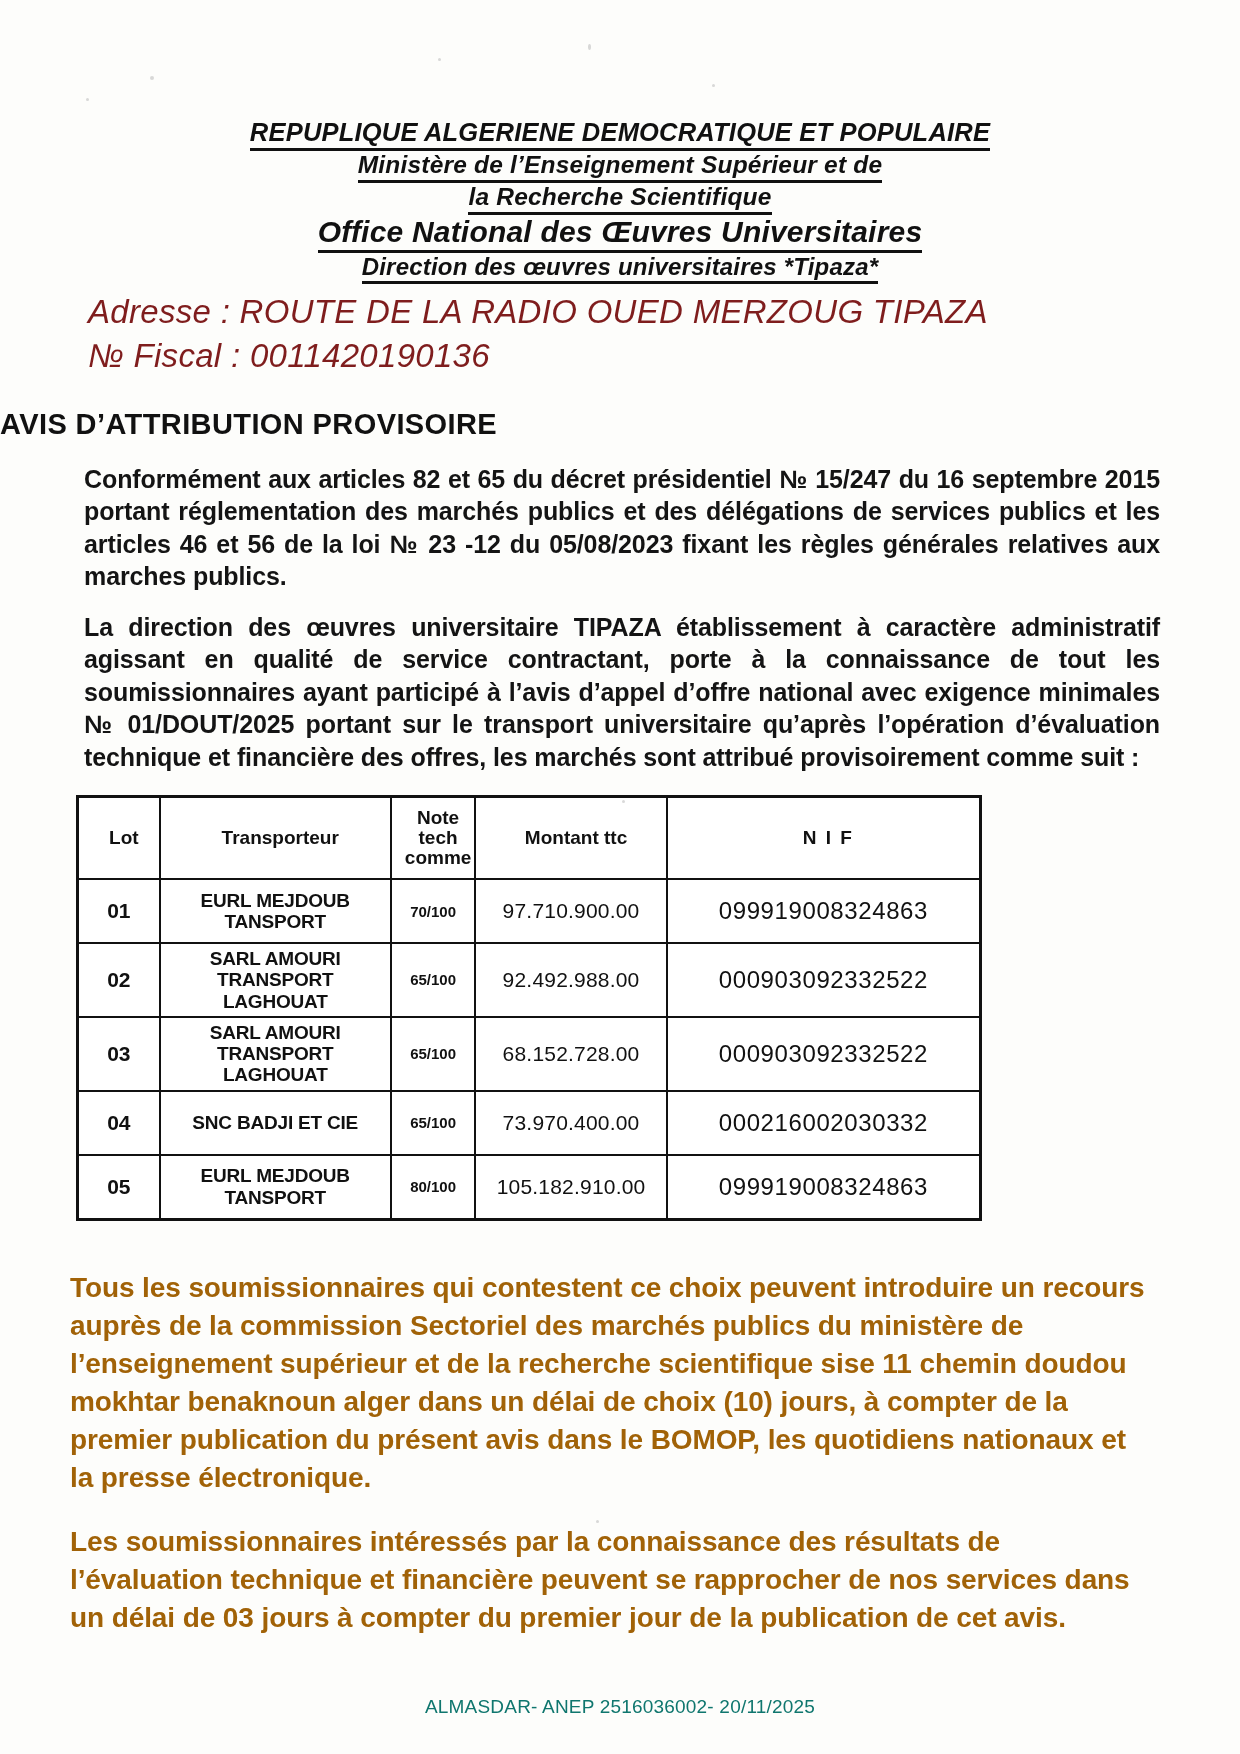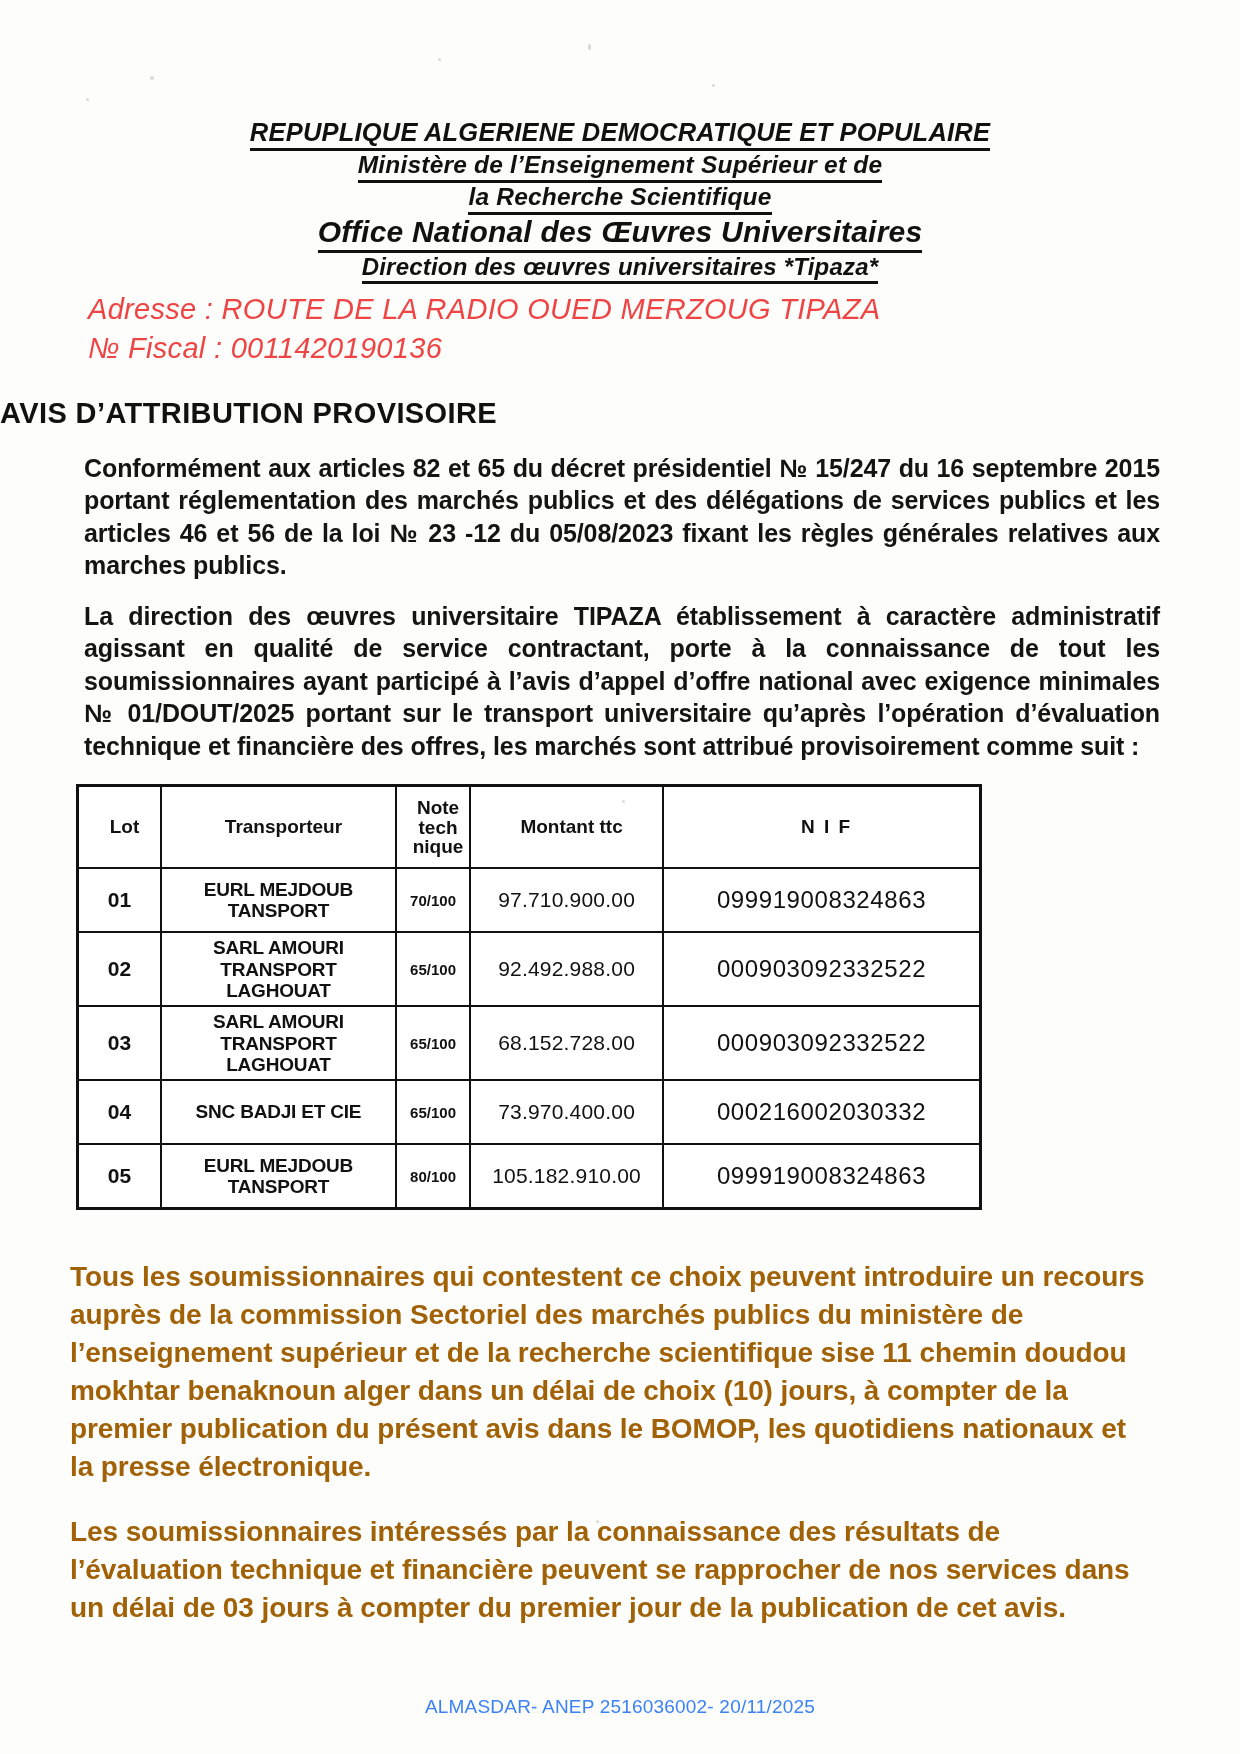--- a/index.html
+++ b/index.html
@@ -58,24 +58,24 @@
   .h4 { font-size: 30px; }
   .h5 { font-size: 24px; }
 
   .addr-block {
     margin-top: 6px;
     padding-left: 88px;
     text-align: left;
   }
   .addr-line {
     font-style: italic;
-    font-size: 29px;
+    font-size: 33px;
     line-height: 1.32;
     letter-spacing: .3px;
-    color: #ef4444;
+    color: #7f1d1d;
   }
 
   
   .doc-title {
     text-align: left;
     font-size: 29px;
     font-weight: bold;
     letter-spacing: .4px;
     margin-top: 30px;
     margin-bottom: 22px;
@@ -172,21 +172,21 @@
   }
 
   
   .footer {
     position: absolute;
     left: 0;
     right: 0;
     bottom: 36px;
     text-align: center;
     font-size: 19px;
-    color: #3b82f6;
+    color: #0f766e;
     letter-spacing: .2px;
   }
 </style>
 </head>
 <body>
 
 <div class="page">
 
   <div class="speck" style="left:150px;top:76px;width:4px;height:4px;"></div>
   <div class="speck" style="left:86px;top:98px;width:3px;height:3px;"></div>
@@ -231,21 +231,21 @@
 
   <div class="table-wrap">
     <table class="awards">
       <thead>
         <tr>
           <th class="c-lot">Lot</th>
           <th class="c-trans">Transporteur</th>
           <th class="c-note">
             <span>Note</span><br>
             <span>tech</span><br>
-            <span>nique</span>
+            <span>comme</span>
           </th>
           <th class="c-mont">Montant ttc</th>
           <th class="c-nif">N I F</th>
         </tr>
       </thead>
       <tbody>
         <tr>
           <td class="lot">01</td>
           <td class="trans">
             <span>EURL MEJDOUB</span><br>

